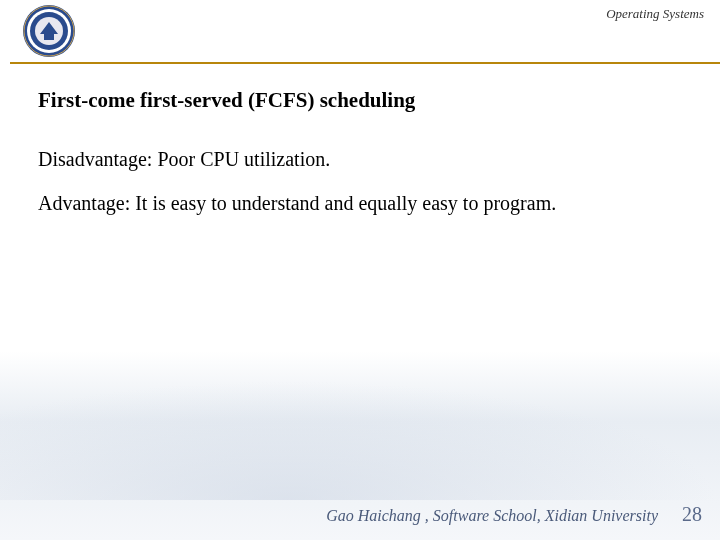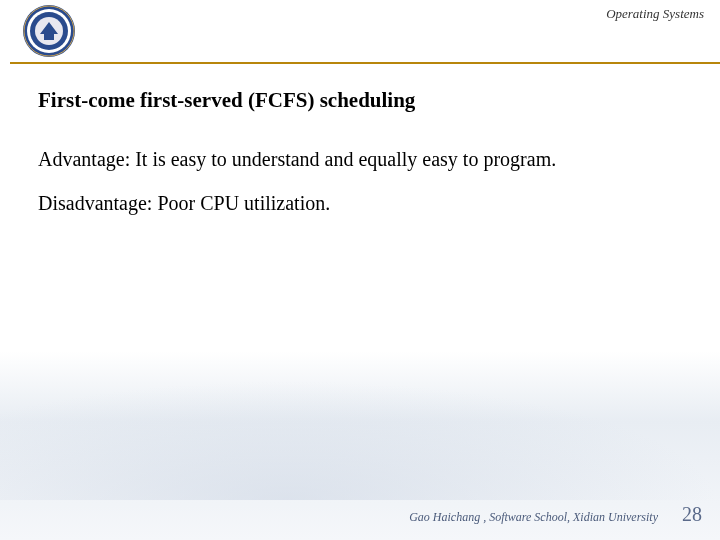--- a/index.html
+++ b/index.html
@@ -56,21 +56,21 @@
   }
   .footer {
     position: absolute;
     bottom: 14px;
     right: 18px;
     display: flex;
     align-items: baseline;
     gap: 24px;
   }
   .affiliation {
-    font-size: 12px;
+    font-size: 16px;
     font-style: italic;
     color: #4a5a7a;
   }
   .page-num {
     font-size: 20px;
     color: #5a6a8a;
   }
   
   .bg-accent {
     position: absolute;
@@ -92,22 +92,22 @@
     <circle cx="27" cy="27" r="19" fill="#2a4b8d"></circle>
     <circle cx="27" cy="27" r="14" fill="#e8e8f0"></circle>
     <path d="M18 30 L27 18 L36 30 L32 30 L32 36 L22 36 L22 30 Z" fill="#2a4b8d"></path>
     <circle cx="27" cy="27" r="25" fill="none" stroke="#c9a050" stroke-width="1"></circle>
   </svg>
   <div class="course-label">Operating Systems</div>
 </div>
 
 <div class="content">
   <div class="subtitle">First-come first-served (FCFS) scheduling</div>
+  <div class="body-text">Disadvantage: Poor CPU utilization.</div>
   <div class="body-text">Advantage: It is easy to understand and equally easy to program.</div>
-  <div class="body-text">Disadvantage: Poor CPU utilization.</div>
 </div>
 
 <div class="bg-accent"></div>
 
 <div class="footer">
   <span class="affiliation">Gao Haichang , Software School, Xidian University</span>
   <span class="page-num">28</span>
 </div>
 
 </body></html>

